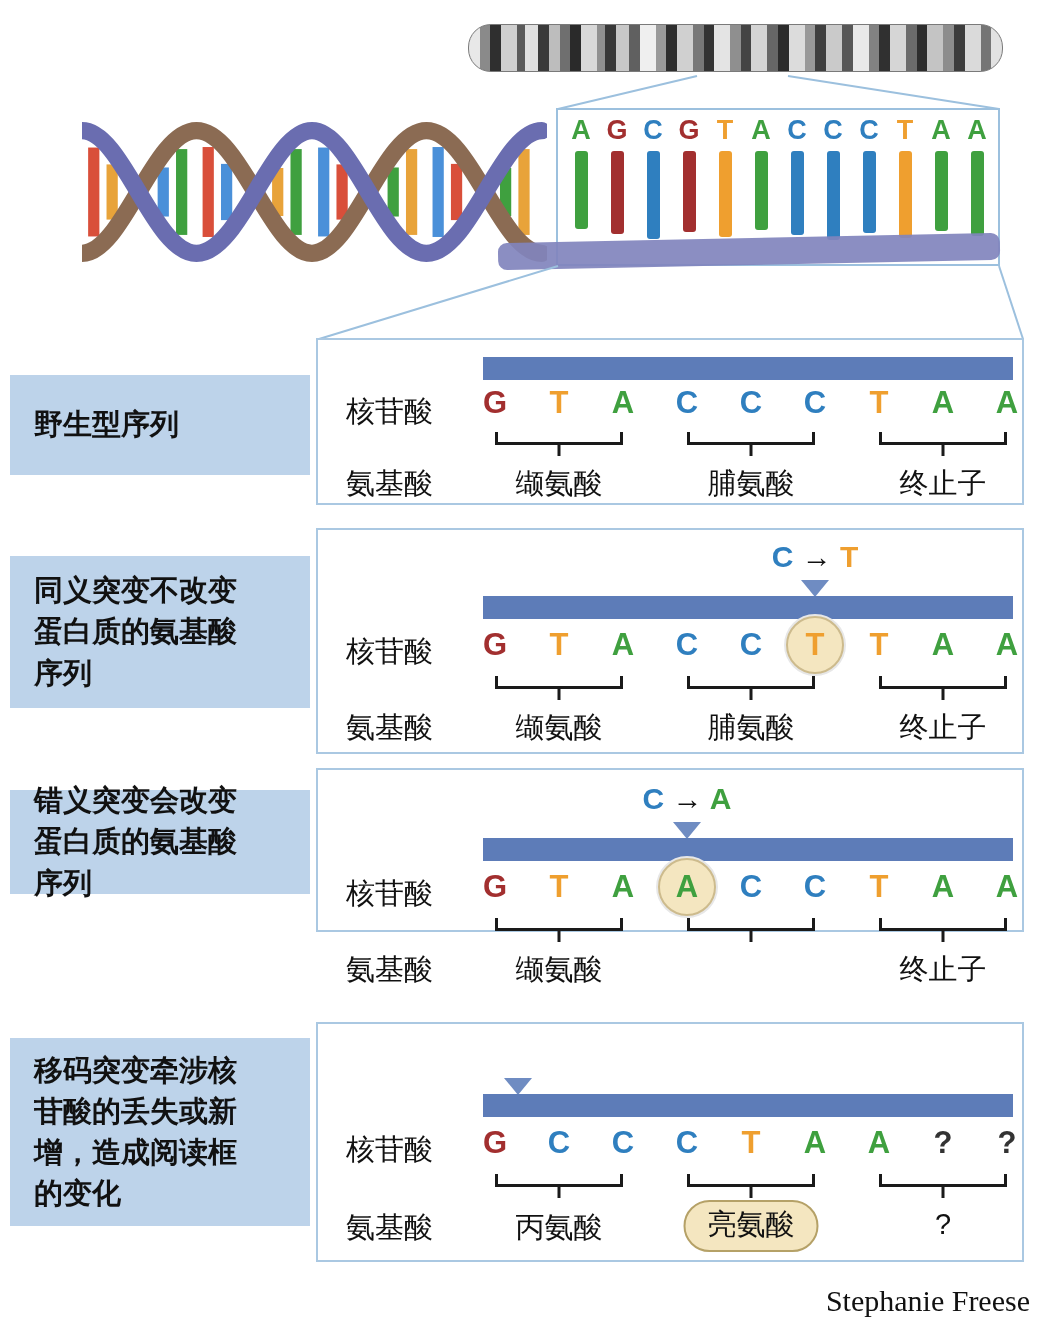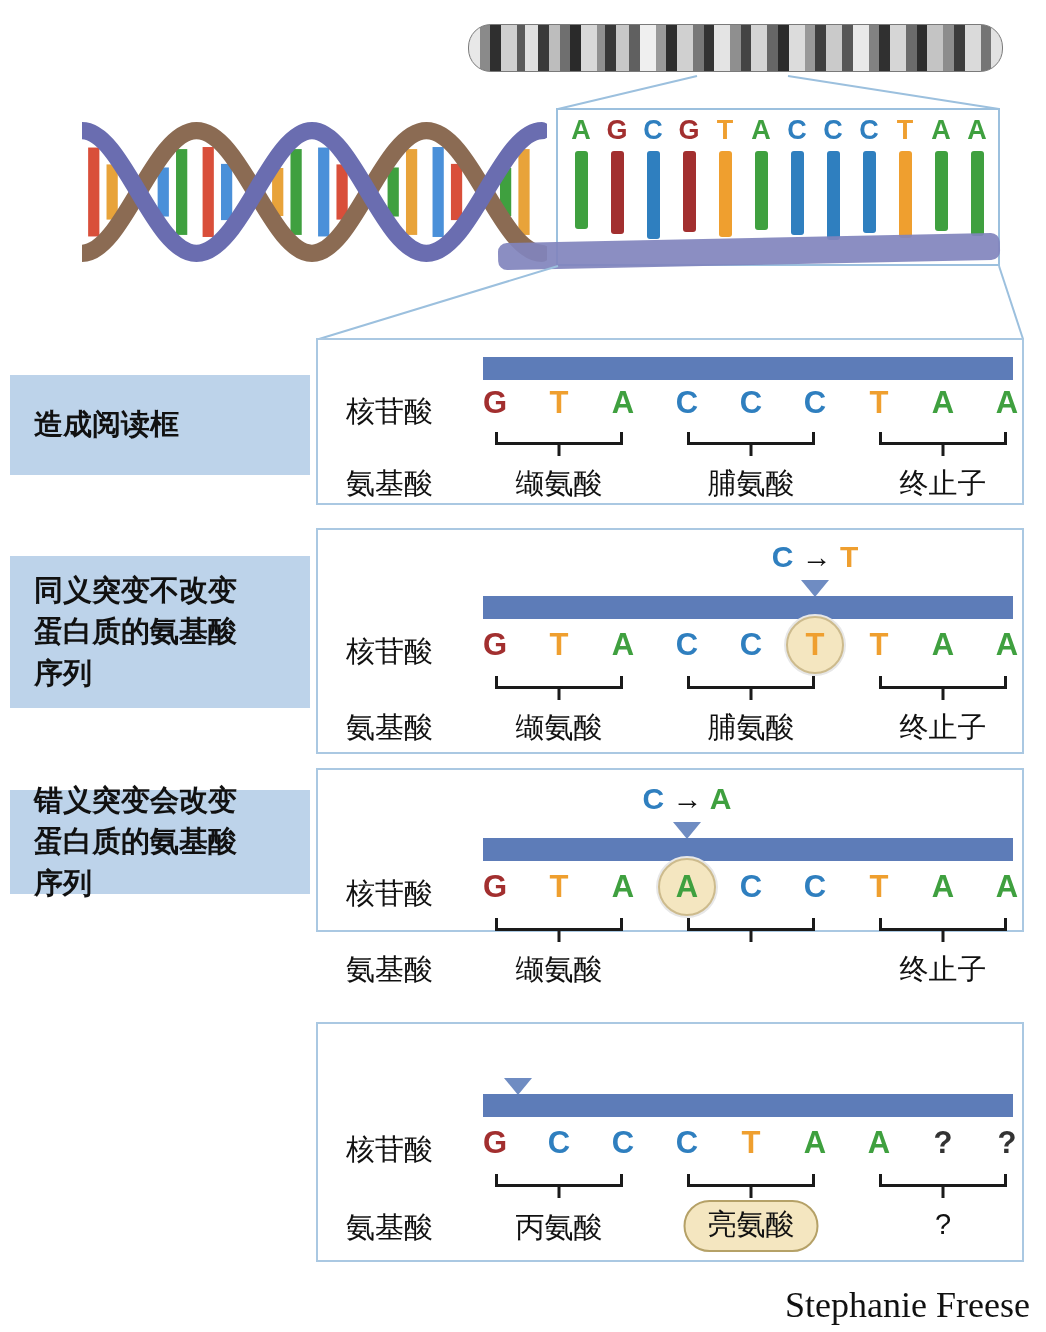--- a/index.html
+++ b/index.html
@@ -47,21 +47,21 @@
     border-bottom:3px solid #1a1a1a;box-sizing:border-box;}
   .bracket::after{content:"";position:absolute;left:50%;top:100%;transform:translateX(-50%);
     width:3px;height:14px;background:#1a1a1a;}
   .amino{position:absolute;transform:translateX(-50%);font-size:29px;white-space:nowrap;}
   .amino-hl{background:#f4e6c0;border:2px solid #b5a167;border-radius:40px;padding:3px 22px 5px;}
   .mut{position:absolute;transform:translateX(-50%);font-size:30px;white-space:nowrap;}
   .tri{position:absolute;width:0;height:0;border-left:14px solid transparent;
     border-right:14px solid transparent;border-top:17px solid #6f8cc2;}
 
   .credit{position:absolute;right:16px;top:1284px;font-family:"Liberation Serif",serif;
-    font-size:36px;color:#111;}
+    font-size:30px;color:#111;}
 </style>
 </head>
 <body>
 
 <div id="stage">
 
   <div class="chromo"></div>
 
   <svg class="helix" viewBox="0 0 455 170">
     <g>
@@ -140,21 +140,21 @@
   </div>
 
   <svg class="overlay-svg">
     <rect x="498" y="238" width="502" height="27" rx="9" fill="#8184bd" opacity="0.92" transform="rotate(-1.2 749 251)"></rect>
     <line x1="697" y1="76" x2="558" y2="109" stroke="#9cc0de" stroke-width="2"></line>
     <line x1="788" y1="76" x2="999" y2="109" stroke="#9cc0de" stroke-width="2"></line>
     <line x1="558" y1="266" x2="319" y2="339" stroke="#9cc0de" stroke-width="2"></line>
     <line x1="999" y1="266" x2="1023" y2="339" stroke="#9cc0de" stroke-width="2"></line>
   </svg>
 
-  <div class="label-box" style="top:375px;height:100px">造成阅读框</div>
+  <div class="label-box" style="top:375px;height:100px">野生型序列</div>
   <section class="panel" style="top:338px;height:167px">
     <div class="pbar" style="top:17px"></div>
     <div class="rowlabel" style="top:52px">核苷酸</div>
     <div class="letters" style="top:40px">
         <span class="letter-slot">
           <span class="letter" style="color: rgb(162, 47, 47);">G</span>
         </span>
         <span class="letter-slot">
           <span class="letter" style="color: rgb(239, 159, 47);">T</span>
         </span>
@@ -275,20 +275,24 @@
         </span>
       </div>
     <div class="bracket" style="left:177px;top:148px;width:128px"></div>
     <div class="bracket" style="left:369px;top:148px;width:128px"></div>
     <div class="bracket" style="left:561px;top:148px;width:128px"></div>
     <div class="rowlabel" style="top:180px">氨基酸</div>
     <span class="amino" style="left:241px;top:180px">缬氨酸</span>
     <span class="amino" style="left:625px;top:180px">终止子</span>
   </section>
 
+  <div class="label-box" style="top:1038px;height:188px">移码突变牵涉核
+苷酸的丢失或新
+增，造成阅读框
+的变化</div>
   <section class="panel" style="top:1022px;height:240px">
     <div class="tri" style="left:186px;top:54px"></div>
     <div class="pbar" style="top:70px"></div>
     <div class="rowlabel" style="top:106px">核苷酸</div>
     <div class="letters" style="top:96px">
         <span class="letter-slot">
           <span class="letter" style="color: rgb(162, 47, 47);">G</span>
         </span>
         <span class="letter-slot">
           <span class="letter" style="color: rgb(47, 127, 191);">C</span>

